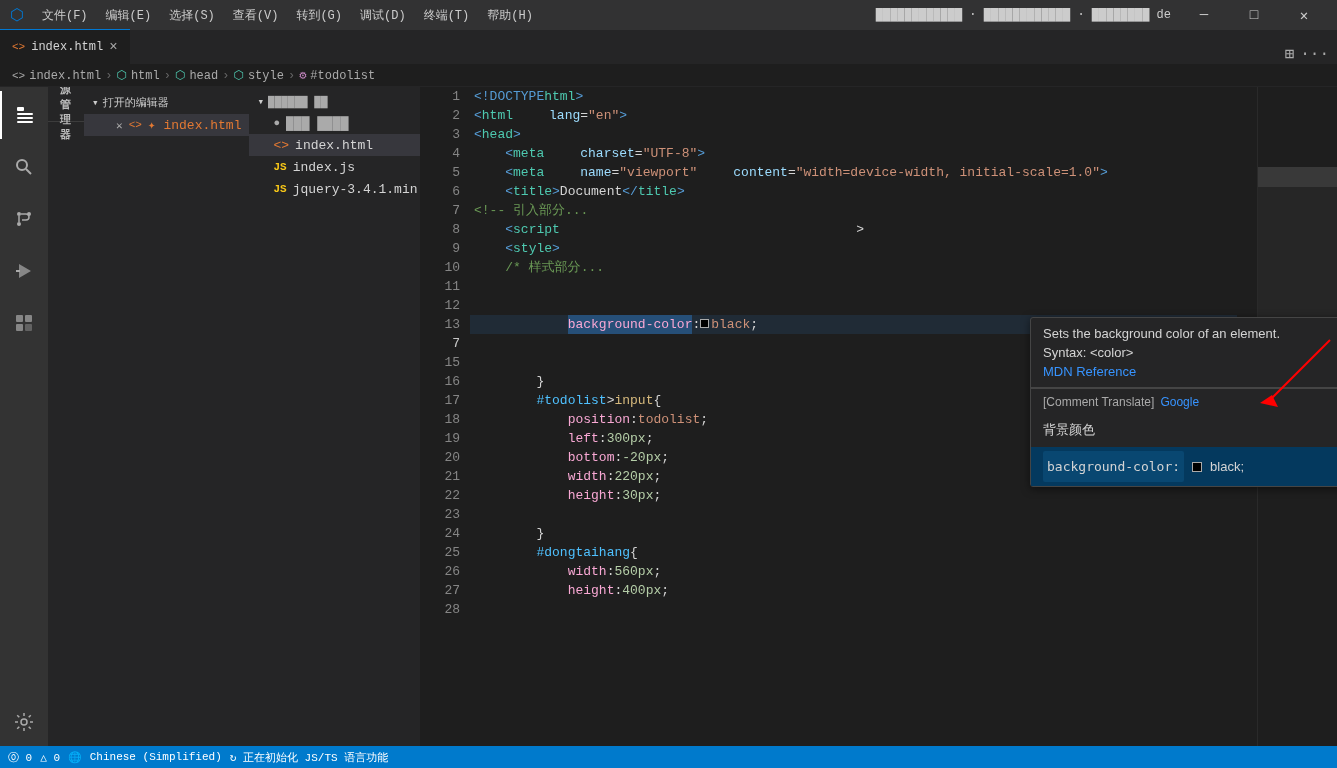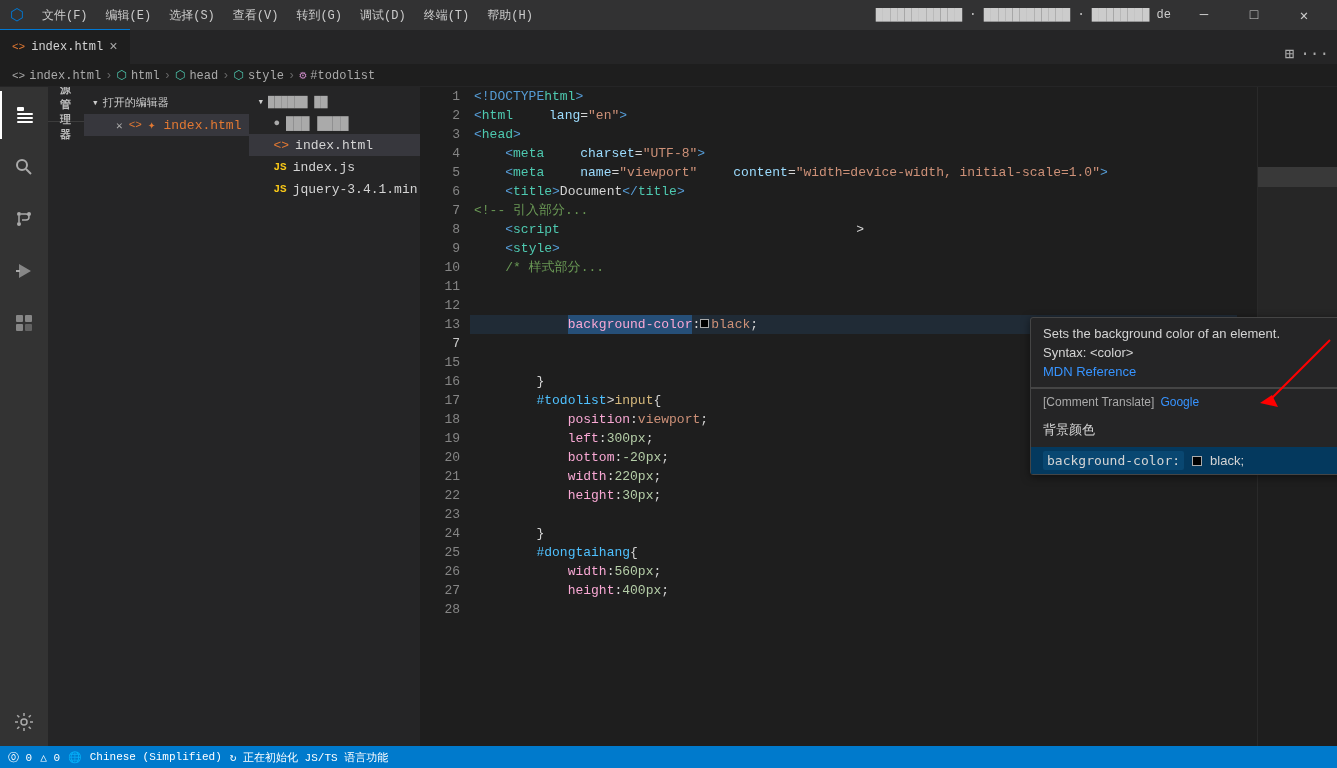--- a/index.html
+++ b/index.html
@@ -305,21 +305,21 @@
     }
     .autocomplete-item {
       padding: 4px 12px;
       background: #04395e;
       display: flex;
       align-items: center;
       gap: 8px;
     }
     .autocomplete-item .prop-highlight {
       background: #094771;
-      padding: 2px 4px;
+      padding: 8px 4px;
       border-radius: 2px;
       font-family: 'Consolas', monospace;
       font-size: 13px;
     }
 
     
     .red-arrow {
       position: absolute;
       top: 248px;
       left: 830px;
@@ -628,21 +628,21 @@
           <span>&nbsp;&nbsp;&nbsp;&nbsp;&nbsp;&nbsp;&nbsp;&nbsp;</span>
             <span class="css-id">#todolist</span>
             <span class="punct"> &gt; </span>
             <span style="color:#d7ba7d;">input</span>
             <span class="punct">{</span>
         </div>
         <div class="code-line">
           <span>&nbsp;&nbsp;&nbsp;&nbsp;&nbsp;&nbsp;&nbsp;&nbsp;&nbsp;&nbsp;&nbsp;&nbsp;</span>
             <span class="css-prop">position</span>
             <span class="punct">: </span>
-            <span style="color:#ce9178;">viewport</span>
+            <span style="color:#ce9178;">todolist</span>
             <span class="punct">;</span>
         </div>
         <div class="code-line">
           <span>&nbsp;&nbsp;&nbsp;&nbsp;&nbsp;&nbsp;&nbsp;&nbsp;&nbsp;&nbsp;&nbsp;&nbsp;</span>
             <span class="css-prop">left</span>
             <span class="punct">: </span>
             <span class="css-num">300px</span>
             <span class="punct">;</span>
         </div>
         <div class="code-line">

